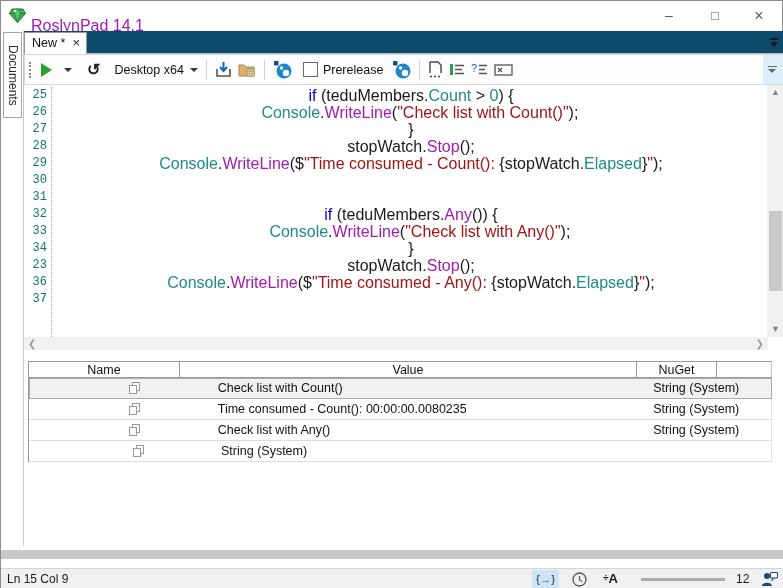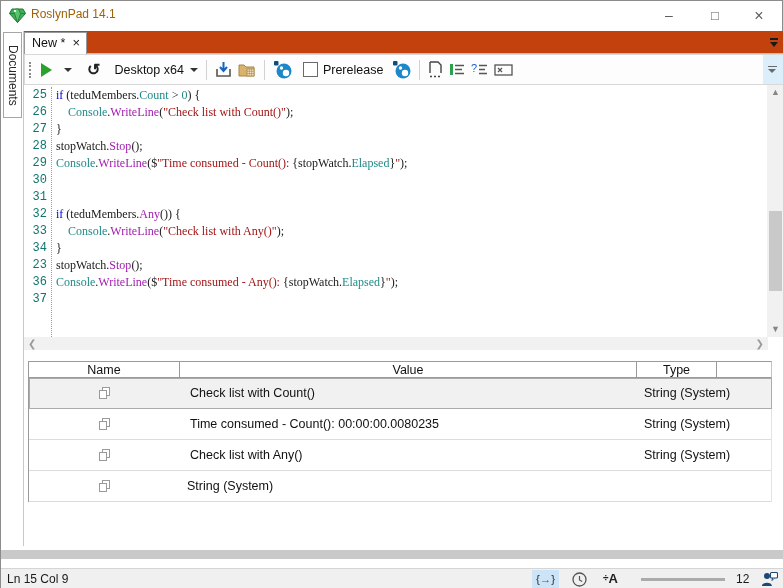--- a/index.html
+++ b/index.html
@@ -2,36 +2,36 @@
 <html><head>
 <meta charset="utf-8">
 <style>
   * { margin:0; padding:0; box-sizing:border-box; }
   html,body { width:783px; height:588px; font-family:"Liberation Sans", sans-serif; background:#fff; overflow:hidden; }
   .window { position:absolute; left:0; top:0; width:783px; height:588px; border:1px solid #8c8c8c; background:#fff; }
 
   
   .titlebar { position:absolute; left:0; top:0; width:100%; height:30px; background:#fff; }
   .app-logo { position:absolute; left:8px; top:6px; width:17px; height:17px; }
-  .app-title { position:absolute; left:30px; top:6px; font-size:12px; color:#a16207; }
+  .app-title { position:absolute; left:30px; top:16px; font-size:16px; color:#a21caf; }
   .winbtn { position:absolute; top:0; width:46px; height:29px; text-align:center; line-height:29px; font-size:14px; color:#5f5f5f; cursor:default; }
   .winbtn.min { right:90px; }
   .winbtn.max { right:44px; font-size:13px; }
   .winbtn.close { right:0px; font-size:16px; }
 
   
   .rail { position:absolute; left:0; top:30px; width:22px; height:515px; background:#fff; }
   .doc-tab { position:absolute; left:2px; top:1px; width:19px; height:86px; border:1px solid #a6a6a6; background:#fff;
              writing-mode:vertical-rl; font-size:12px; color:#2a2a2a; text-align:center; line-height:17px; }
 
   
   .content { position:absolute; left:22px; top:30px; width:761px; height:515px; border-left:1px solid #c8c8c8; background:#fff; }
 
   
-  .tabstrip { position:absolute; left:0; top:0; width:100%; height:23px; background:#c2410c; }
+  .tabstrip { position:absolute; left:0; top:0; width:100%; height:23px; background:#0c4a6e; }
   .tabstrip .underline { position:absolute; left:63px; right:0; bottom:0; height:1px; background:#bcbcbc; }
   .doc-tab-item { position:absolute; left:0; top:1px; width:63px; height:22px; background:#fff;
                   border:1px solid #989898; border-bottom:none; font-size:12.5px; color:#111; }
   .doc-tab-item .lbl { position:absolute; left:7px; top:3px; }
   .doc-tab-item .x { position:absolute; right:6px; top:2px; font-size:13px; color:#222; }
   .tab-overflow { position:absolute; right:4px; top:7px; width:12px; height:9px; }
   .tab-overflow .bar { position:absolute; left:2px; top:0; width:8px; height:2px; background:#1a1a1a; }
   .tab-overflow .tri { position:absolute; left:2px; top:4px; width:0; height:0; border-left:4px solid transparent; border-right:4px solid transparent; border-top:5px solid #1a1a1a; }
 
   
@@ -49,21 +49,21 @@
   .prerelease-lbl { font-size:12.5px; color:#111; margin-right:6px; }
   .tb-overflow { position:absolute; right:0; top:0; width:20px; height:29px; background:#ddeefb; }
   .tb-overflow .bar { position:absolute; left:5px; top:11px; width:9px; height:1px; background:#6a6a6a; }
   .tb-overflow .tri { position:absolute; left:5px; top:14px; width:0; height:0; border-left:4px solid transparent; border-right:4px solid transparent; border-top:4px solid #6a6a6a; }
 
   
   .editor { position:absolute; left:0; top:54px; width:100%; height:252px; background:#fff; overflow:hidden; }
   .gutter { position:absolute; left:0; top:2px; width:28px; height:100%; border-right:1px dotted #9a9a9a; }
   .gutter .ln { height:17px; line-height:17px; font-family:"Liberation Mono", monospace; font-size:12px; color:#0f766e; text-align:right; padding-right:4px; }
   .codecol { position:absolute; left:32px; top:2px; right:18px; }
-  .codecol .cl { height:17px; line-height:17px; font-family:Liberation Serif, serif; font-size:12px; white-space:pre; color:#1a1a1a; }
+  .codecol .cl { height:17px; line-height:17px; font-family:Liberation Sans, sans-serif; font-size:16px; white-space:pre; color:#1a1a1a;text-align:center; }
   .tok-k { color:#0000e0; } .tok-t { color:#1f8a8a; } .tok-n { color:#1f8a8a; }
   .tok-m { color:#a21caf; } .tok-s { color:#a31515; } .tok-p { color:#1a1a1a; }
 
   .vscroll { position:absolute; right:0; top:54px; width:17px; height:252px; background:#f1f1f1; }
   .vscroll .arr { position:absolute; left:0; width:17px; height:15px; text-align:center; font-size:9px; color:#868686; line-height:15px; }
   .vscroll .arr.up { top:0; } .vscroll .arr.down { bottom:0; }
   .vscroll .thumb { position:absolute; left:2px; top:126px; width:13px; height:80px; background:#c9c9c9; }
   .hscroll { position:absolute; left:0; top:306px; width:744px; height:13px; background:#f1f1f1; }
   .hscroll .arr { position:absolute; top:0; font-size:10px; color:#9a9a9a; line-height:13px; }
   .hscroll .arr.left { left:4px; } .hscroll .arr.right { right:4px; }
@@ -71,21 +71,21 @@
   
   .splitter { position:absolute; left:0; top:549px; width:783px; height:9px; background:#c9c9c9; }
 
   
   .results { position:absolute; left:0; top:328px; width:100%; height:217px; background:#fff; }
   .grid { position:absolute; left:4px; top:2px; width:744px; border-left:1px solid #9a9a9a; }
   .ghead { display:flex; height:17px; border-top:1px solid #9a9a9a; border-bottom:1px solid #9a9a9a; border-right:1px solid #c4c4c4; }
   .ghead .hc { font-size:12.5px; color:#111; text-align:center; line-height:16px; border-right:1px solid #9a9a9a; }
   .col-name { width:151px; } .col-value { width:457px; } .col-type { width:80px; }
   .col-rest { flex:1; border-right:none !important; }
-  .grow { display:flex; height:31px; align-items:center; border-bottom:1px solid #dcdcdc; border-right:1px solid #e3e3e3; }
+  .grow { display:flex; height:21px; align-items:center; border-bottom:1px solid #dcdcdc; border-right:1px solid #e3e3e3;padding-left:34px; }
   .grow.sel { background:#f1f1f1; outline:1px solid #ababab; outline-offset:-1px; }
   .grow .cell { font-size:12.5px; color:#111; white-space:nowrap; overflow:hidden; }
   .grow .cname { width:151px; display:flex; justify-content:center; }
   .grow .cvalue { width:457px; padding-left:10px; }
   .grow .ctype { width:130px; padding-left:7px; }
   .copyic { position:relative; width:12px; height:13px; display:inline-block; }
   .copyic .c1 { position:absolute; left:3px; top:0; width:8px; height:9px; border:1px solid #9a9a9a; background:#fff; }
   .copyic .c2 { position:absolute; left:0; top:3px; width:8px; height:9px; border:1px solid #9a9a9a; background:#fff; }
 
   
@@ -261,21 +261,21 @@
     <div class="hscroll">
       <div class="arr left">❮</div>
       <div class="arr right">❯</div>
     </div>
 
     <div class="results">
       <div class="grid">
         <div class="ghead">
             <div class="hc col-name">Name</div>
             <div class="hc col-value">Value</div>
-            <div class="hc col-type">Type</div>
+            <div class="hc col-type">NuGet</div>
             <div class="hc col-rest"></div>
           </div>
         <div>
             <div class="grow sel">
               <div class="cell cname">
                 <span class="copyic">
                   <span class="c1"></span>
                   <span class="c2"></span>
                 </span>
               </div>

